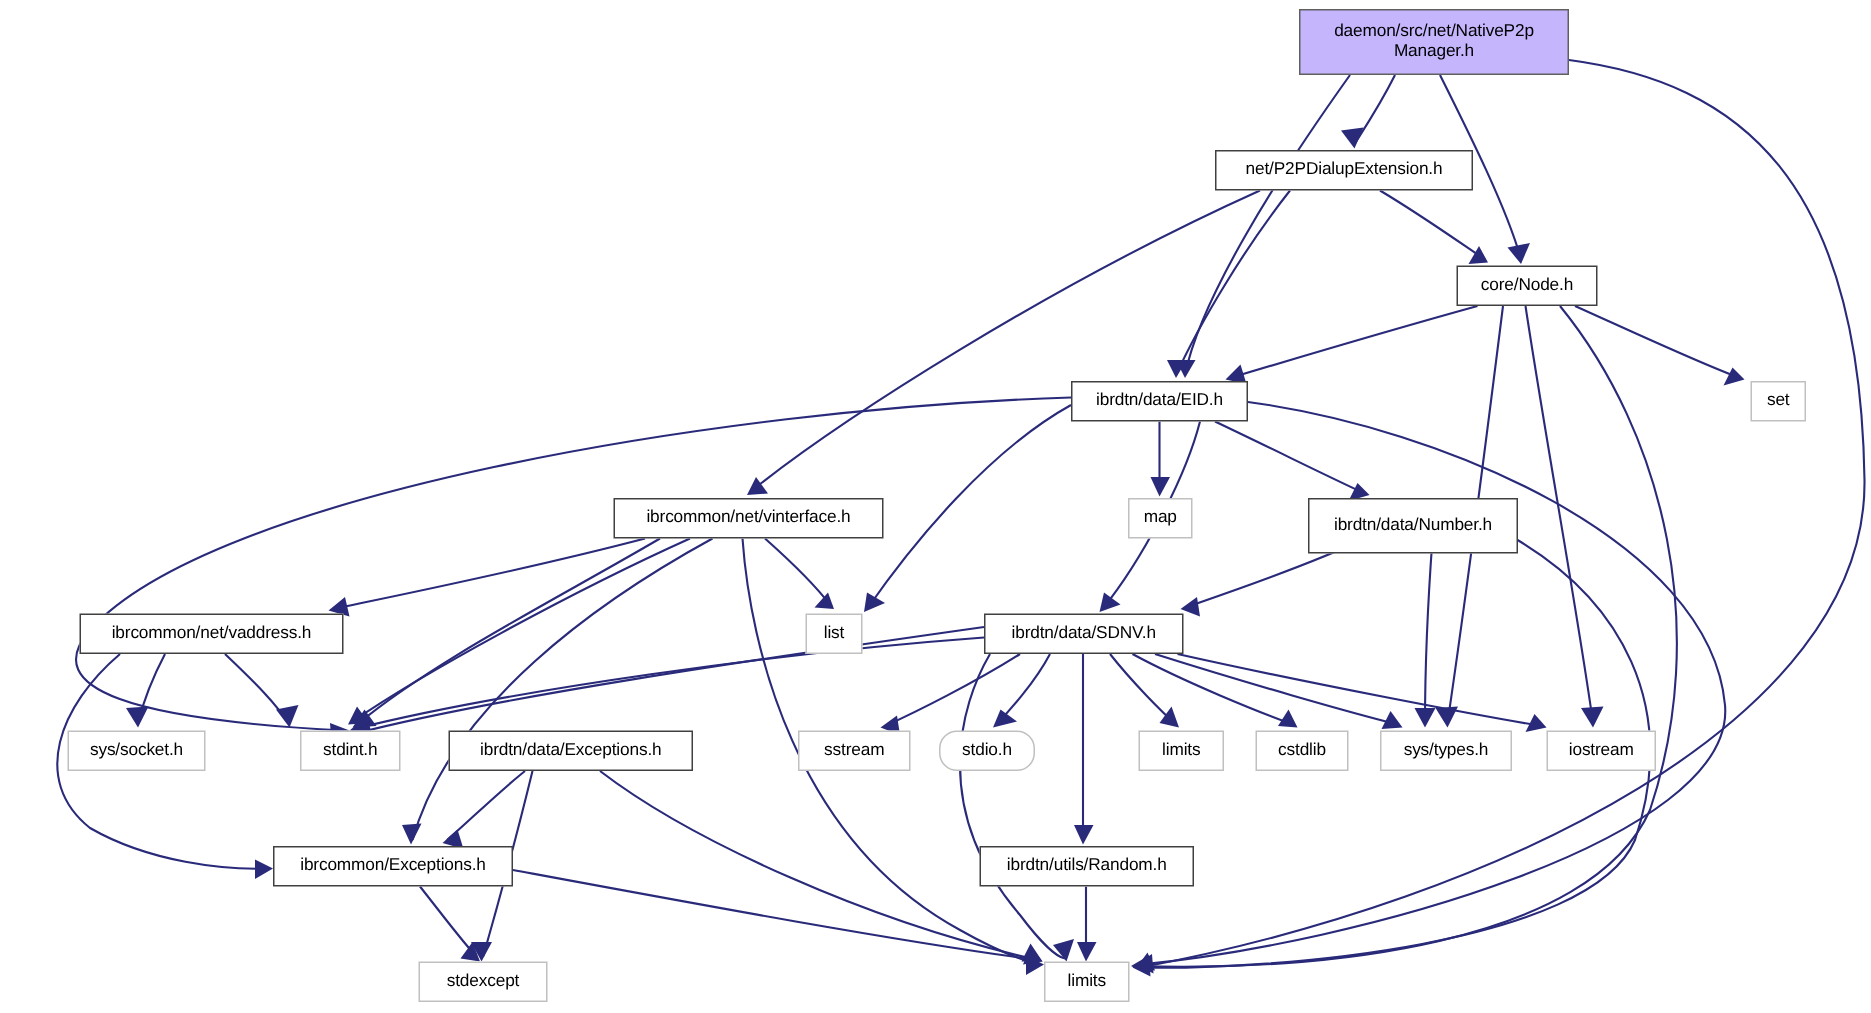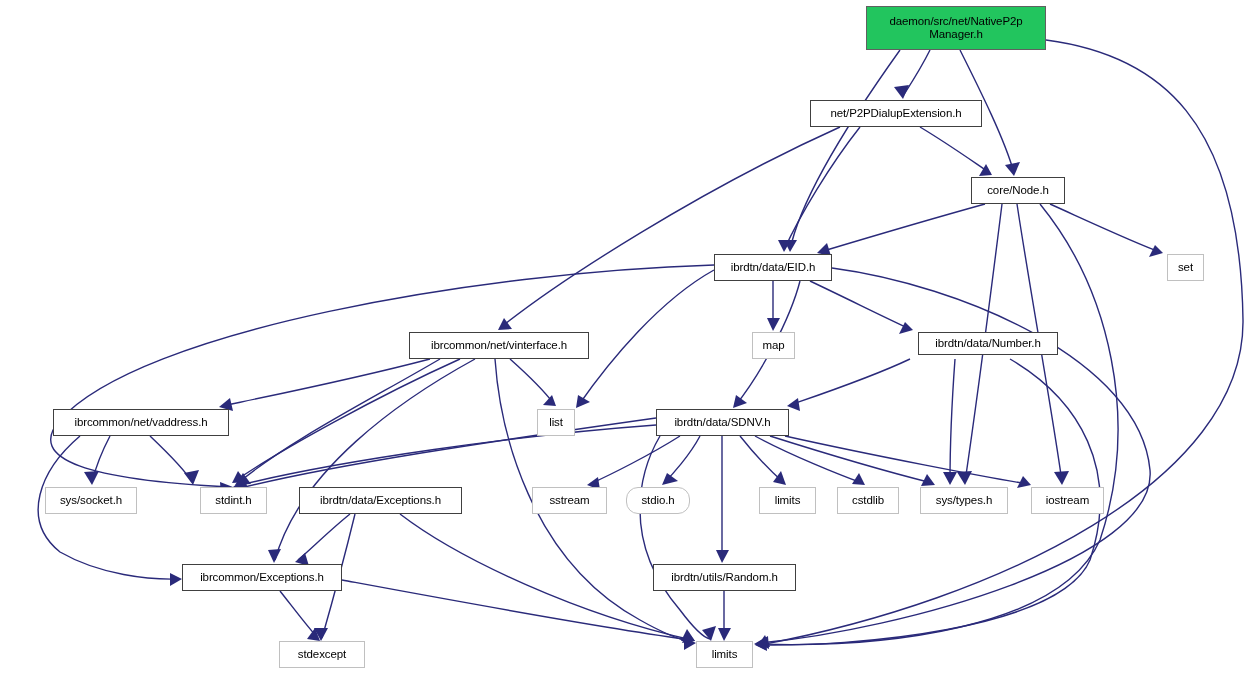--- a/index.html
+++ b/index.html
@@ -47,21 +47,21 @@
     background: #ffffff;
     border: 1px solid #c0c0c0;
     white-space: pre-line;
     z-index: 5;
     letter-spacing: -0.1px;
   }
   .node.solid {
     border: 1.5px solid #404040;
   }
   .node.root {
-    background: #22c55e;
+    background: #c4b5fd;
     border: 1.5px solid #606060;
   }
 </style>
 </head>
 <body>
 
 <div id="graph-root">
   <svg id="edges" viewBox="0 0 1247 675">
       <path class="edge" d="M 900,50 C 850,120 800,200 790,250"></path>
       <polygon class="arrowhead" points="790,252 784,240 797,240"></polygon>
@@ -157,21 +157,21 @@
       <polygon class="arrowhead" points="234,490 246,482 249,495"></polygon>
     </svg>
 <div class="node root" style="left: 866px; top: 6px; width: 180px; height: 44px;">daemon/src/net/NativeP2p
 Manager.h</div>
     <div class="node solid" style="left: 810px; top: 100px; width: 172px; height: 27px;">net/P2PDialupExtension.h</div>
     <div class="node solid" style="left: 971px; top: 177px; width: 94px; height: 27px;">core/Node.h</div>
     <div class="node solid" style="left: 714px; top: 254px; width: 118px; height: 27px;">ibrdtn/data/EID.h</div>
     <div class="node light" style="left: 1167px; top: 254px; width: 37px; height: 27px;">set</div>
     <div class="node solid" style="left: 409px; top: 332px; width: 180px; height: 27px;">ibrcommon/net/vinterface.h</div>
     <div class="node light" style="left: 752px; top: 332px; width: 43px; height: 27px;">map</div>
-    <div class="node solid" style="left: 918px; top: 332px; width: 140px; height: 23px;">ibrdtn/data/Number.h</div>
+    <div class="node solid" style="left: 872px; top: 332px; width: 140px; height: 37px;">ibrdtn/data/Number.h</div>
     <div class="node solid" style="left: 53px; top: 409px; width: 176px; height: 27px;">ibrcommon/net/vaddress.h</div>
     <div class="node light" style="left: 537px; top: 409px; width: 38px; height: 27px;">list</div>
     <div class="node solid" style="left: 656px; top: 409px; width: 133px; height: 27px;">ibrdtn/data/SDNV.h</div>
     <div class="node light" style="left: 45px; top: 487px; width: 92px; height: 27px;">sys/socket.h</div>
     <div class="node light" style="left: 160px; top: 487px; width: 67px; height: 27px; margin-left: 40px;">stdint.h</div>
     <div class="node solid" style="left: 299px; top: 487px; width: 163px; height: 27px;">ibrdtn/data/Exceptions.h</div>
     <div class="node light" style="left: 532px; top: 487px; width: 75px; height: 27px;">sstream</div>
     <div class="node light" style="left: 626px; top: 487px; width: 64px; height: 27px; border-radius: 12px;">stdio.h</div>
     <div class="node light" style="left: 759px; top: 487px; width: 57px; height: 27px;">limits</div>
     <div class="node light" style="left: 837px; top: 487px; width: 62px; height: 27px;">cstdlib</div>

